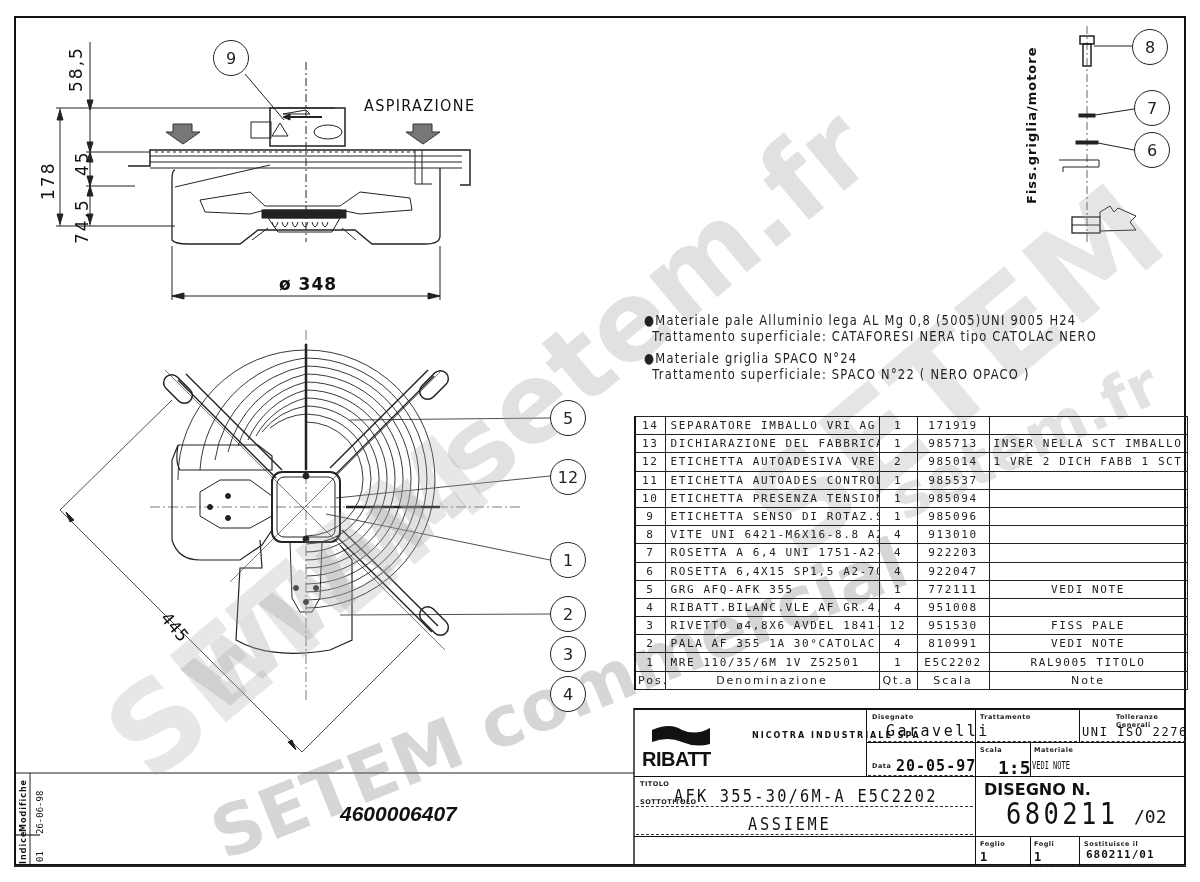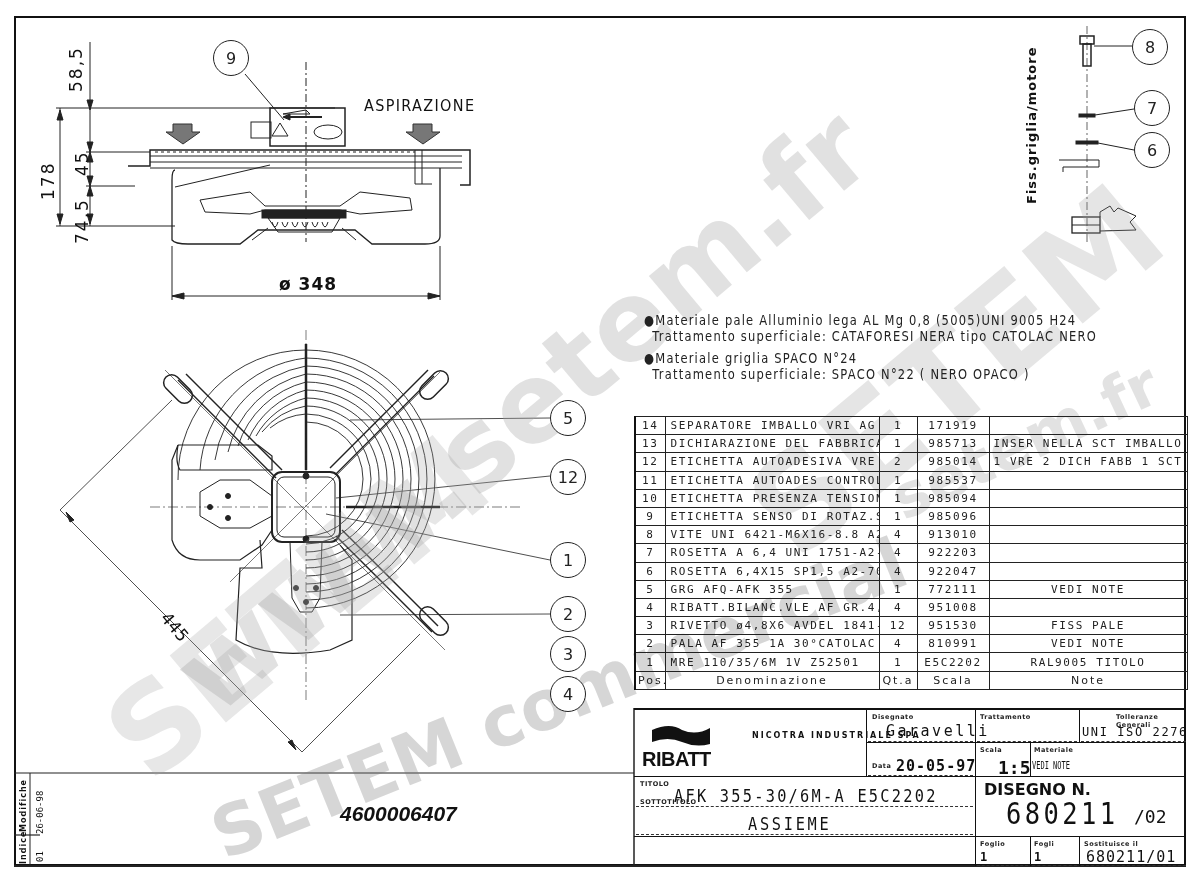--- a/index.html
+++ b/index.html
@@ -399,21 +399,21 @@
   <div class="val" style="left:372px;top:86px;font-size:30px;letter-spacing:4px;transform:scaleX(0.85);transform-origin:left top;">680211</div>
   <div class="val" style="left:500px;top:96px;font-size:18px;">/02</div>
 
   <div class="lbl" style="left:346px;top:130px;">Foglio</div>
   <div class="val" style="left:346px;top:140px;font-size:12px;font-weight:bold;">1</div>
   <div class="dash" style="left:343px;top:155px;width:51px;"></div>
   <div class="lbl" style="left:400px;top:130px;">Fogli</div>
   <div class="val" style="left:400px;top:140px;font-size:12px;font-weight:bold;">1</div>
   <div class="dash" style="left:398px;top:155px;width:45px;"></div>
   <div class="lbl" style="left:450px;top:130px;">Sostituisce il</div>
-  <div class="val" style="left:452px;top:138px;font-size:15px;font-weight:normal;letter-spacing:1px;">680211/01</div>
+  <div class="val" style="left:452px;top:138px;font-size:11px;font-weight:bold;letter-spacing:1px;">680211/01</div>
   <div class="dash" style="left:447px;top:155px;width:105px;"></div>
 </div>
 
 <div class="abs" style="left:19px;top:832px;font-size:8px;font-weight:bold;transform:rotate(-90deg);transform-origin:left top;font-family:'DejaVu Sans',sans-serif;letter-spacing:1px;">Modifiche</div>
 <div class="abs" style="left:35px;top:834px;font-size:9px;transform:rotate(-90deg);transform-origin:left top;">26-06-98</div>
 <div class="abs" style="left:19px;top:864px;font-size:8px;font-weight:bold;transform:rotate(-90deg);transform-origin:left top;font-family:'DejaVu Sans',sans-serif;letter-spacing:1px;">Indice</div>
 <div class="abs" style="left:35px;top:862px;font-size:9px;transform:rotate(-90deg);transform-origin:left top;">01</div>
 <div class="abs" style="left:340px;top:802px;font-size:21px;font-weight:bold;font-style:italic;font-family:'Liberation Sans',sans-serif;">4600006407</div>
 
 </body></html>

